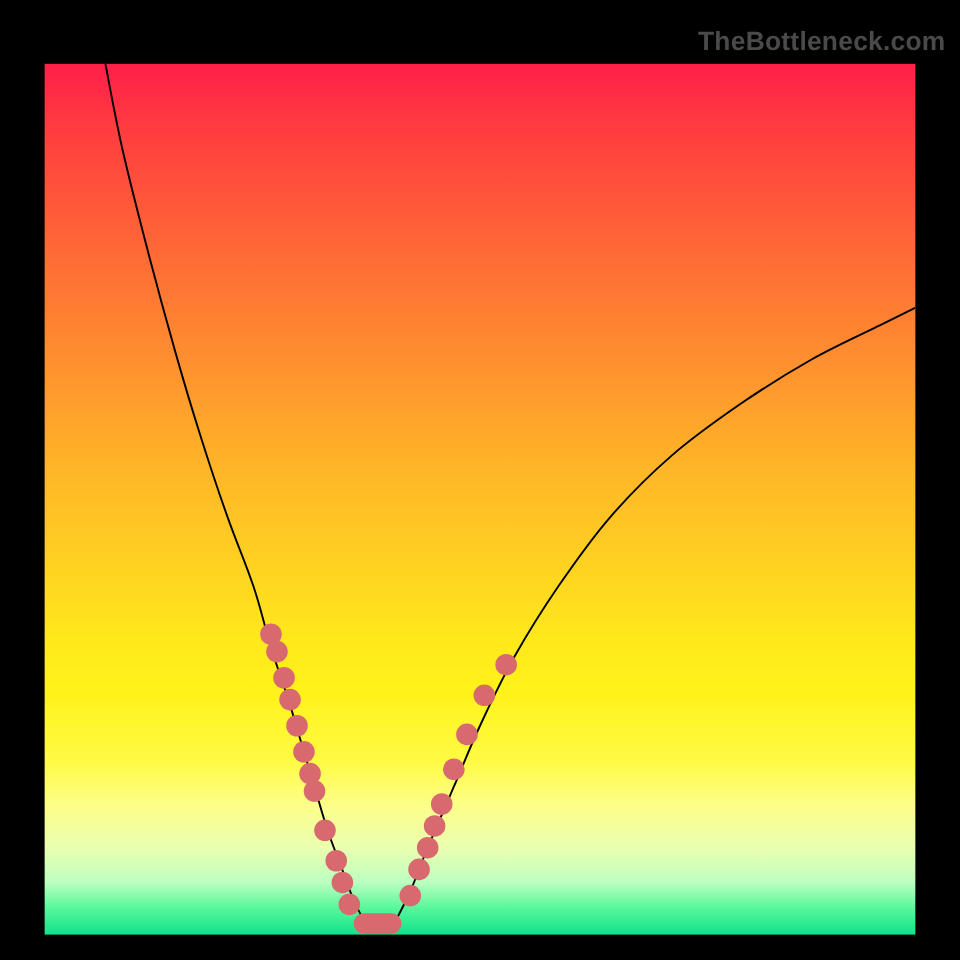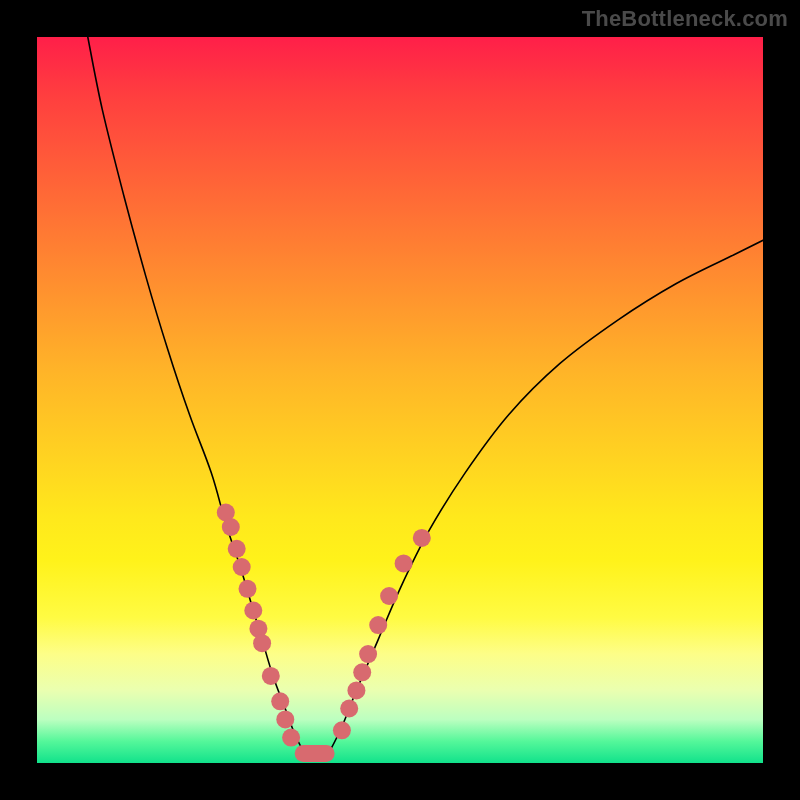--- a/index.html
+++ b/index.html
@@ -9,20 +9,21 @@
     height: 800px;
     background: #000;
     overflow: hidden;
     font-family: Arial, Helvetica, sans-serif;
   }
   .stage {
     position: relative;
     width: 800px;
     height: 585px;
     background: #000;
+    margin-top: 16px;
   }
   .watermark {
     position: absolute;
     top: 6px;
     right: 12px;
     color: #4a4a4a;
     font-size: 22px;
     font-weight: 600;
     letter-spacing: 0.2px;
     z-index: 20;

